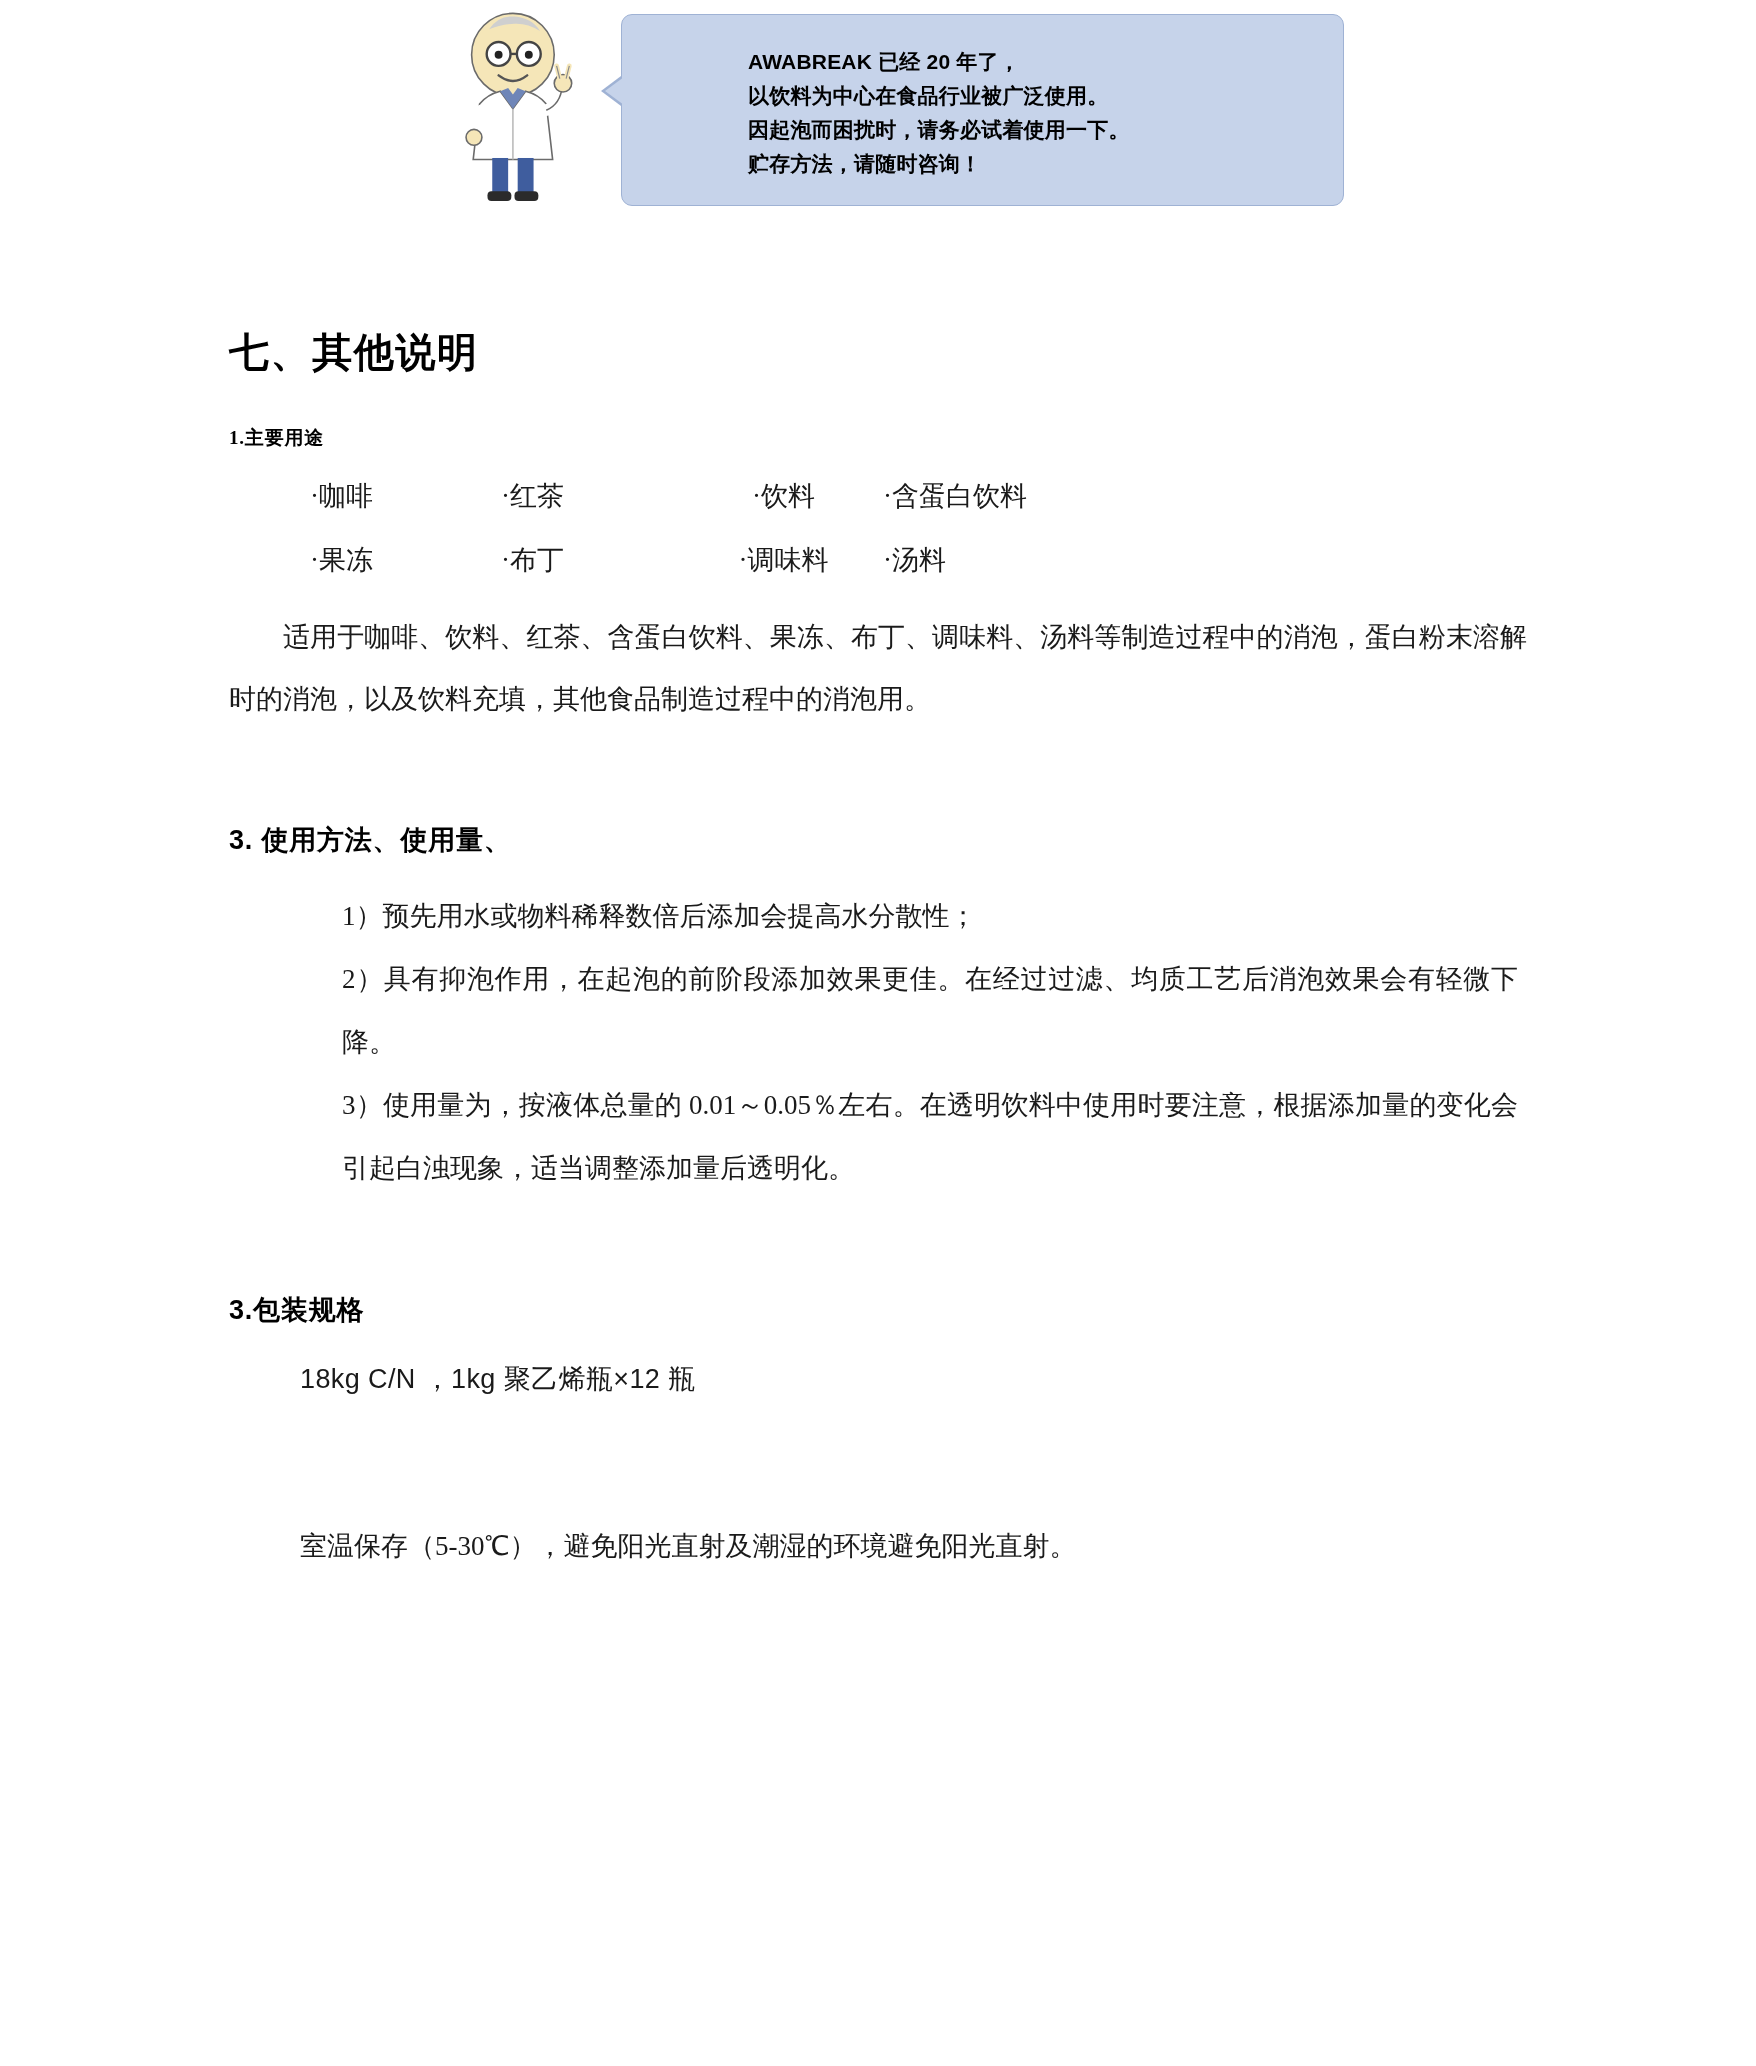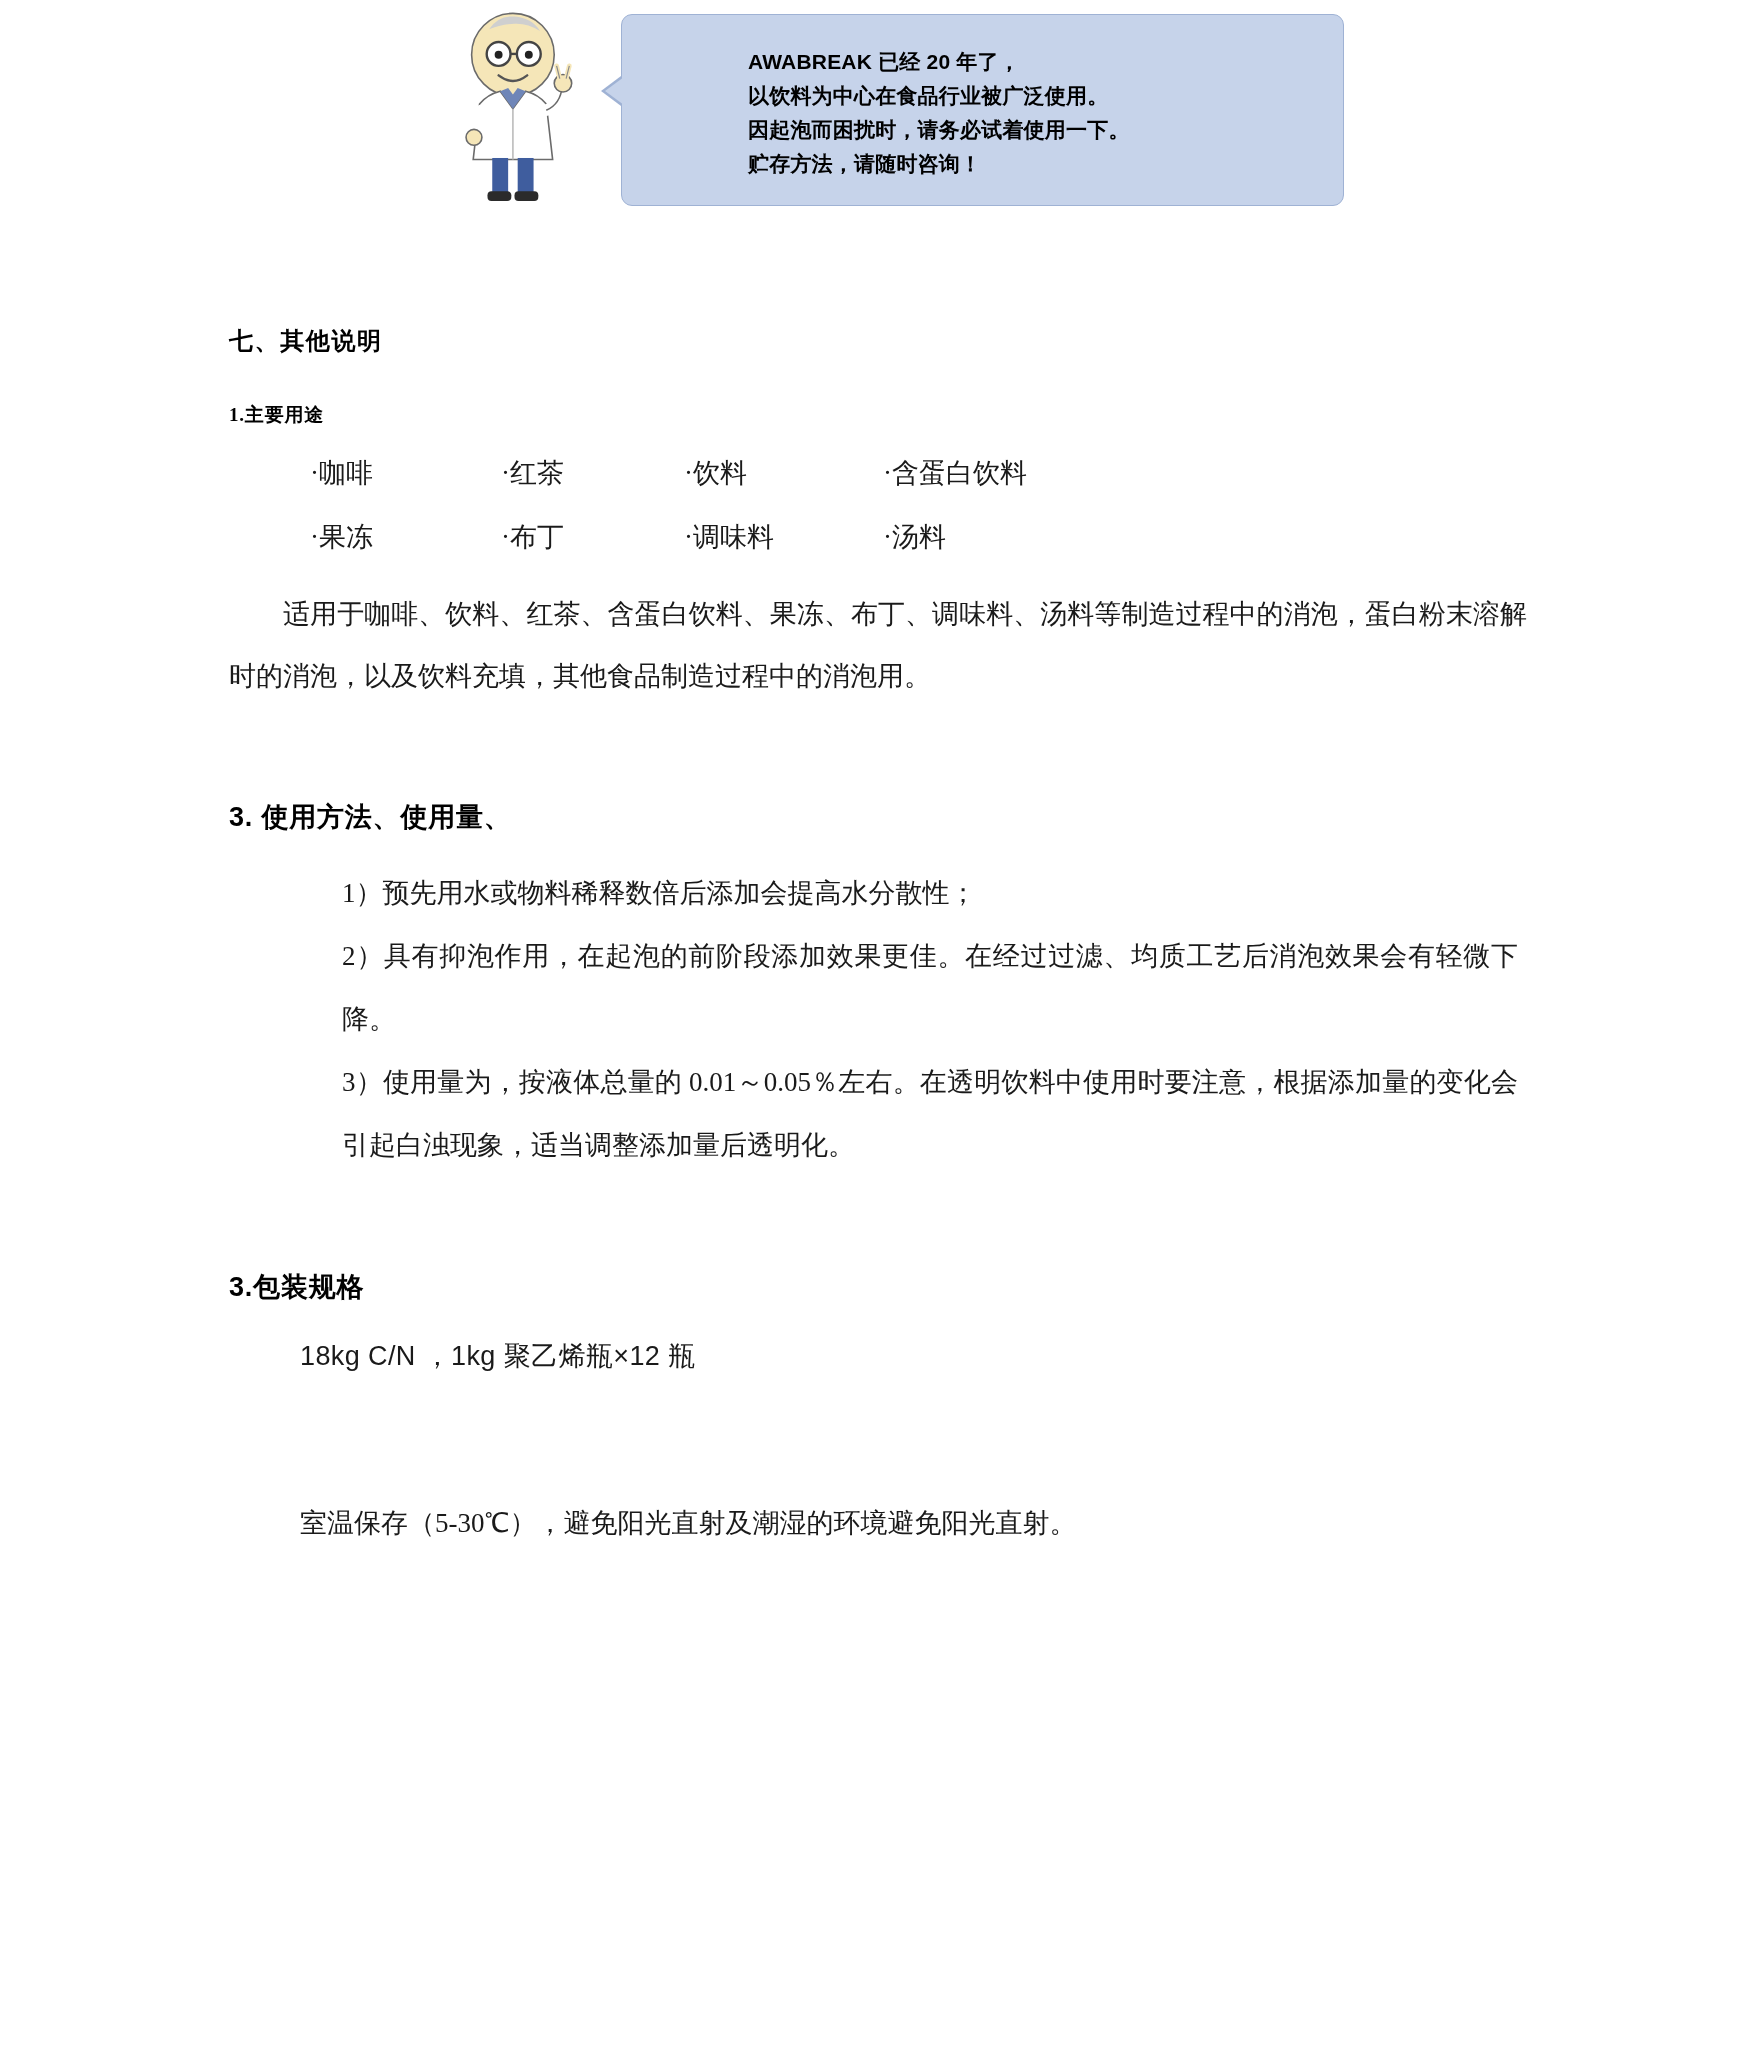--- a/index.html
+++ b/index.html
@@ -82,21 +82,21 @@
   .doc {
     position: absolute;
     left: 0;
     top: 238px;
     width: 1756px;
   }
 
   .h1 {
     font-family: "Liberation Sans", sans-serif;
     font-weight: bold;
-    font-size: 24px;
+    font-size: 40px;
     letter-spacing: 1.6px;
     margin: 87px 0 0 229px;
     color: #000;
   }
 
   .h2 {
     font-family: Liberation Serif, serif;
     font-weight: bold;
     font-size: 19px;
     letter-spacing: 0.8px;
@@ -117,21 +117,21 @@
     margin: 0 0 0 310px;
     font-size: 27px;
     line-height: 37px;
     display: flex;
   }
   .use-row .cell {
     white-space: nowrap;
   }
   .use-row .c1 { width: 191px; }
   .use-row .c2 { width: 183px; }
-  .use-row .c3 { width: 199px; }
+  .use-row .c3 { width: 199px; text-align: center; }
   .use-row .c4 { width: 254px; }
 
   .para {
     margin: 0 229px 0 229px;
     font-size: 27px;
     line-height: 62px;
     text-align: justify;
     text-justify: inter-ideograph;
   }
   .para .indent { display: inline-block; width: 54px; }

